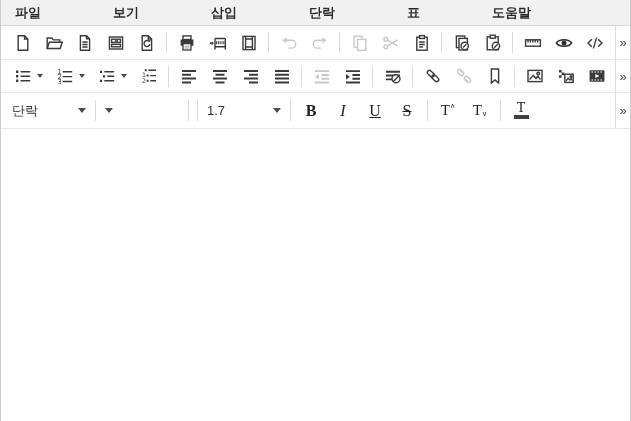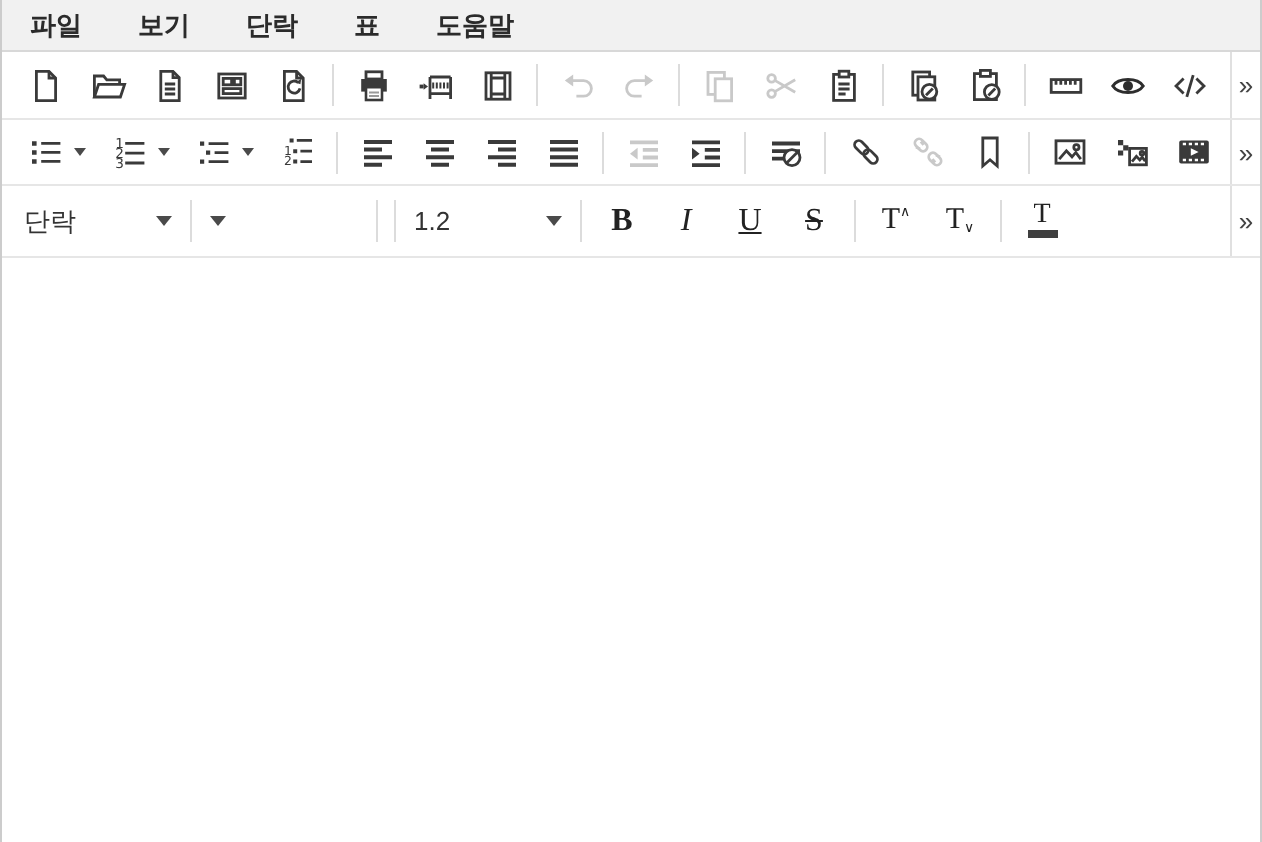--- a/index.html
+++ b/index.html
@@ -1,21 +1,21 @@
 <!DOCTYPE html>
 <html><head>
 <meta charset="utf-8">
 <style>
   html,body{margin:0;padding:0;background:#fff;}
   body{width:631px;height:421px;overflow:hidden;font-family:"Liberation Sans",sans-serif;}
   .editor{width:631px;height:421px;box-sizing:border-box;display:flex;flex-direction:column;
           border-left:1px solid #ccc;border-right:1px solid #ccc;background:#fff;}
   
   .menubar{height:25px;flex:0 0 auto;background:#f1f1f1;border-bottom:1px solid #d8d8d8;
-           display:flex;align-items:center;}
+           display:flex;align-items:center;gap:44px;}
   .menu-item{padding:0 14px;font-size:13px;font-weight:700;color:#2b2b2b;line-height:25px;cursor:default;white-space:nowrap;}
   
   .trow{display:flex;align-items:stretch;background:#fff;border-bottom:1px solid #e6e6e6;flex:0 0 auto;}
   .r1{height:33px}.r2{height:32px}.r3{height:35px}
   .tmain{flex:1;display:flex;align-items:center;padding-left:6px;overflow:hidden;}
   .tbtn{width:31px;height:28px;flex:0 0 auto;display:flex;align-items:center;justify-content:center;
         background:transparent;border:none;padding:0;cursor:default;}
   .tbtn.wcaret{width:42px;gap:4px;}
   .sep{width:1px;height:21px;background:#dcdcdc;margin:0 4px;flex:0 0 auto;}
   .more-btn{flex:0 0 15px;border:none;border-left:1px solid #e0e0e0;background:#fff;color:#444;
@@ -54,20 +54,21 @@
   .ic.dis .w{stroke:#c9c9c9;}
 </style>
 </head>
 <body>
 
 <div class="editor">
 
   <div class="menubar">
     <div class="menu-item">파일</div>
     <div class="menu-item">보기</div>
+    <div class="menu-item">삽입</div>
     <div class="menu-item">단락</div>
     <div class="menu-item">표</div>
     <div class="menu-item">도움말</div>
   </div>
 
   <div class="trow r1">
     <div class="tmain">
 
       <button class="tbtn">
         <svg class="ic" viewBox="0 0 20 20">
@@ -358,21 +359,21 @@
       <div class="sep"></div>
 
       <div class="dd">
         <span class="caret big"></span>
       </div>
       <div class="sep"></div>
 
       <div class="sep"></div>
 
       <div class="dd">
-        <span class="dd-label">1.2</span>
+        <span class="dd-label">1.7</span>
         <span class="caret big"></span>
       </div>
       <div class="sep"></div>
 
       <button class="fmt-btn fb">B</button>
       <button class="fmt-btn fi">I</button>
       <button class="fmt-btn fu">U</button>
       <button class="fmt-btn fs">S</button>
 
       <div class="sep"></div>

